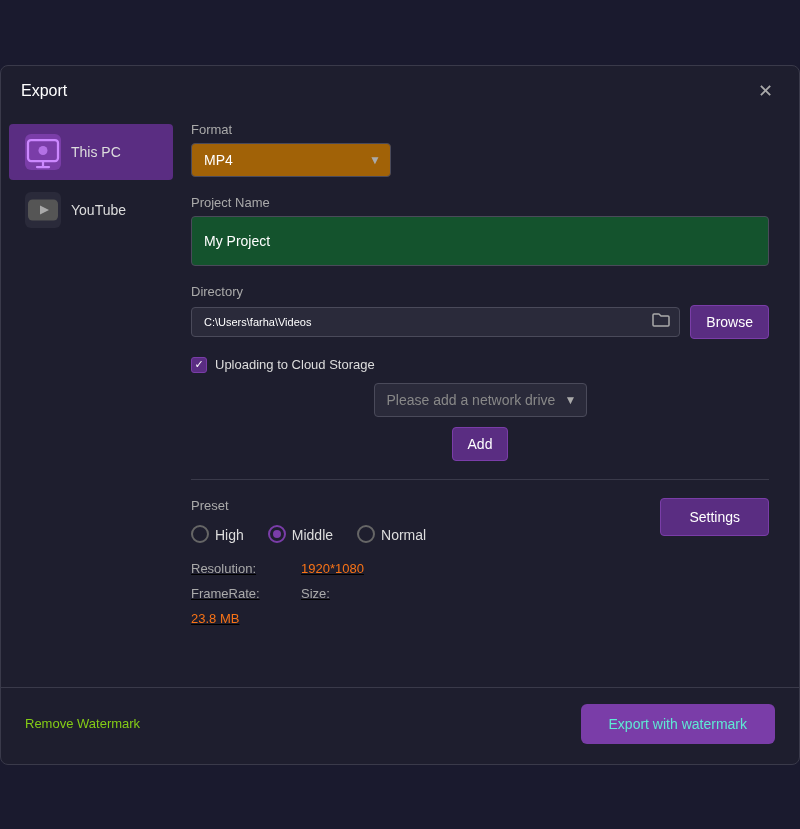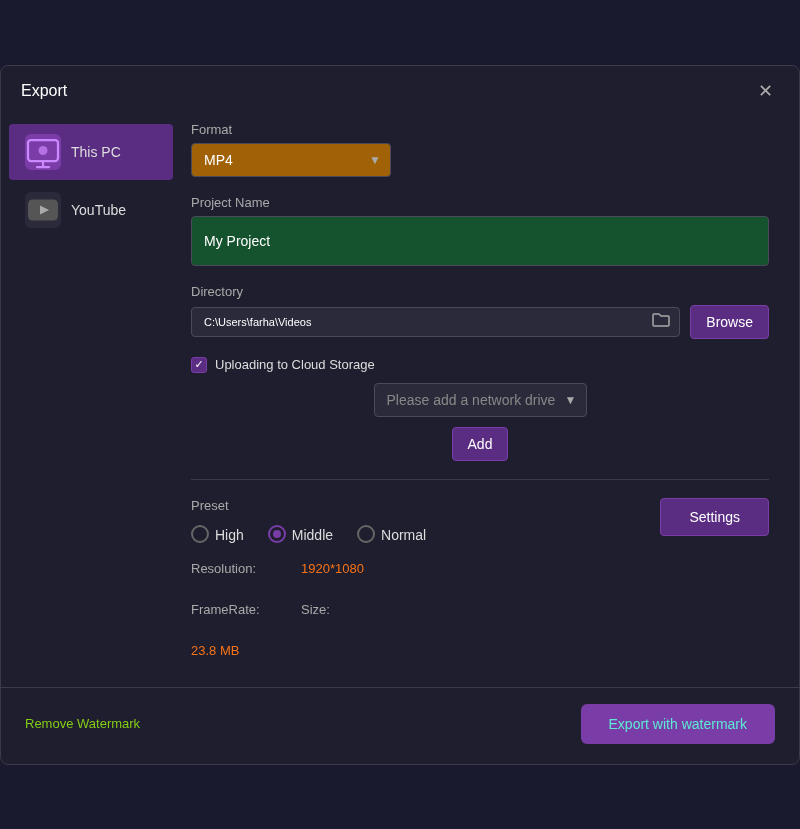--- a/index.html
+++ b/index.html
@@ -268,21 +268,22 @@
       border-radius: 50%;
       background: #7a3da8;
     }
     .radio-text {
       color: #dddddd;
       font-size: 14px;
     }
     .info-grid {
       display: grid;
       grid-template-columns: 110px 1fr;
-      row-gap: 26px;
+      row-gap: 10px;
+      text-decoration: underline;
     }
     .info-key {
       color: #aaaaaa;
       font-size: 13px;
     }
     .info-value {
       color: #f97316;
       font-size: 13px;
     }
     .footer {

